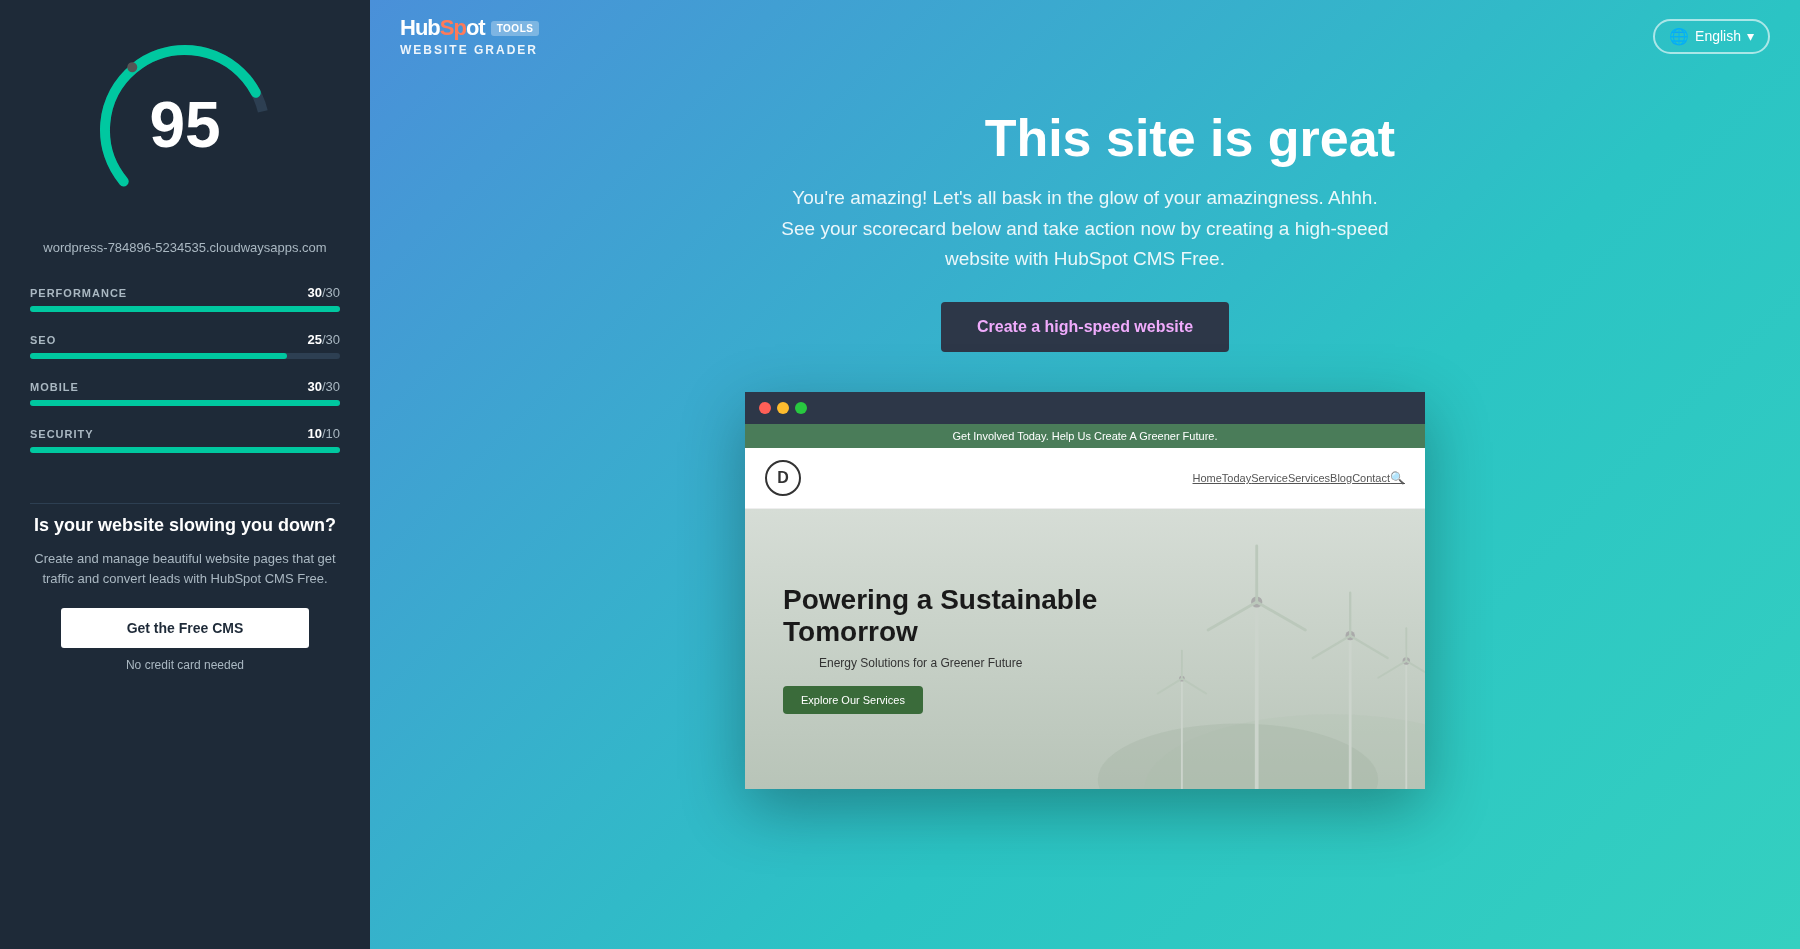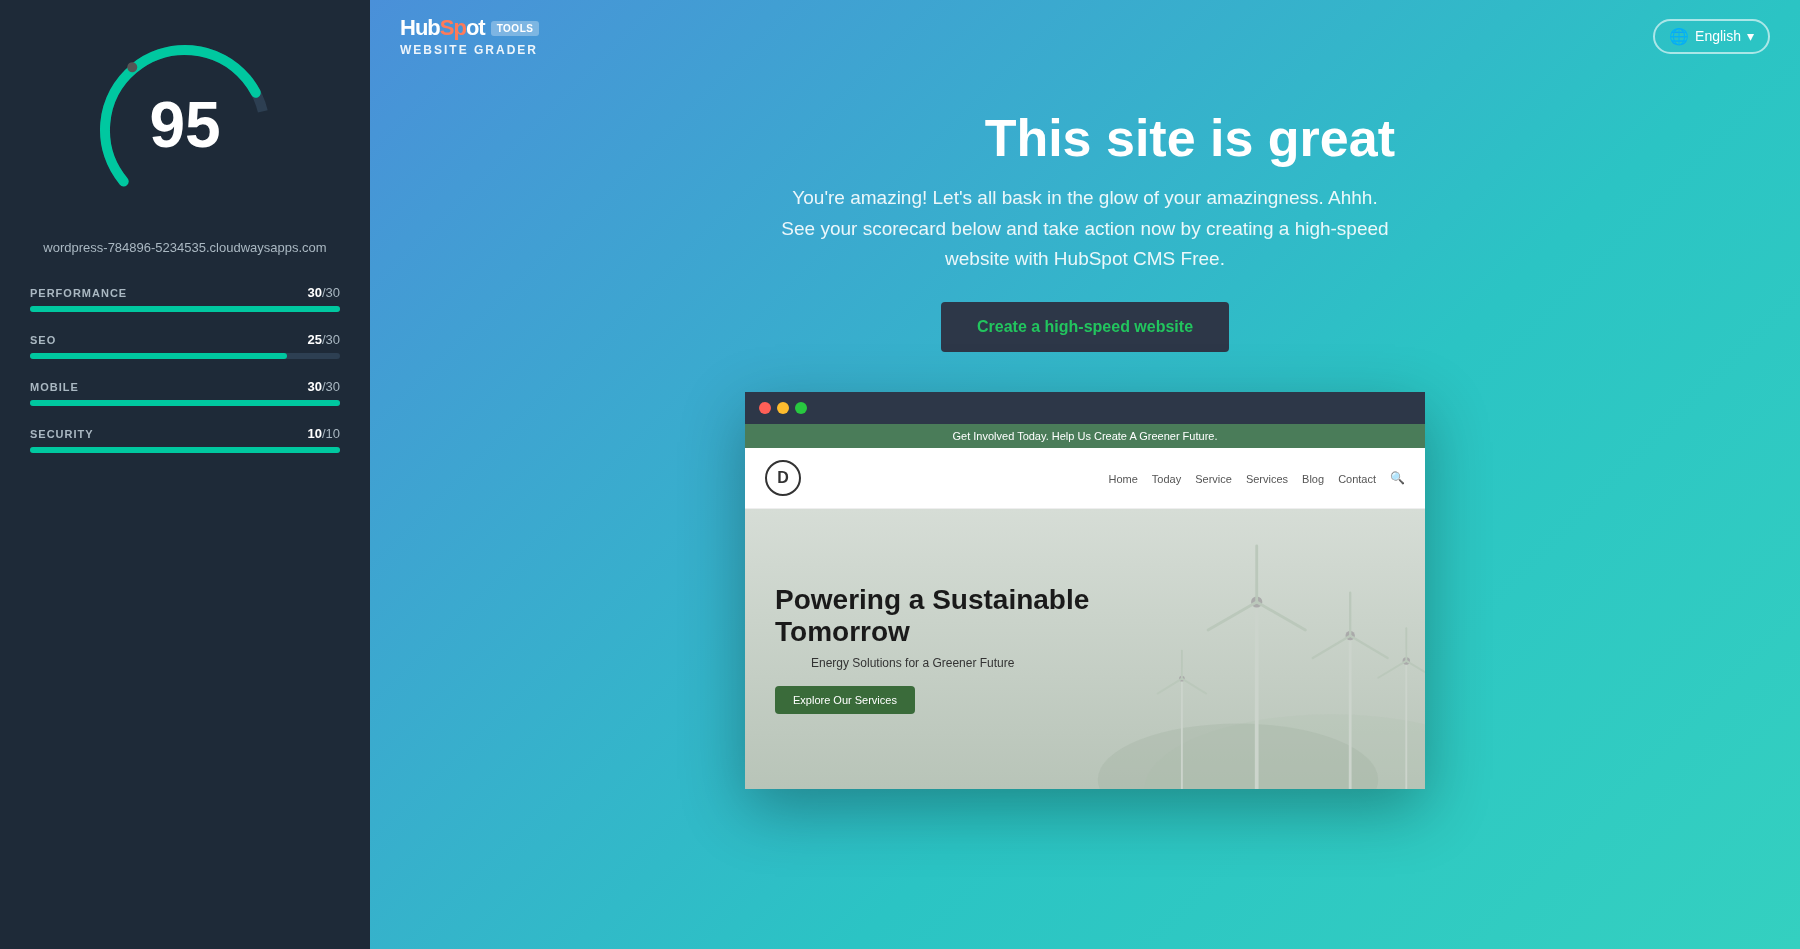--- a/index.html
+++ b/index.html
@@ -218,21 +218,21 @@
       text-align: right;
     }
     .hero-subtitle {
       font-size: 19px;
       color: rgba(255,255,255,0.9);
       line-height: 1.6;
       margin-bottom: 28px;
     }
     .hero-cta-btn {
       background: #2d3748;
-      color: #22c55e;
+      color: #f0abfc;
       font-size: 16px;
       font-weight: 600;
       padding: 16px 36px;
       border-radius: 4px;
       border: none;
       cursor: pointer;
       margin-bottom: 40px;
     }
 
     
@@ -282,38 +282,38 @@
       border: 2px solid #333;
       display: flex;
       align-items: center;
       justify-content: center;
       font-weight: 900;
       font-size: 16px;
       color: #333;
     }
     .browser-nav {
       display: flex;
-      gap: 14px;
       font-size: 11px;
       color: #555;
-      align-items: flex-end;
+      align-items: center;
+      text-decoration: underline;
     }
     .browser-search-icon {
       font-size: 12px;
       color: #555;
     }
 
     .browser-hero {
       background: linear-gradient(180deg, #d6ddd6 0%, #b8c4b8 100%);
       position: relative;
       height: 280px;
       display: flex;
       flex-direction: column;
       justify-content: center;
-      padding: 30px;
+      padding: 38px;
       overflow: hidden;
     }
     .browser-hero-title {
       font-size: 28px;
       font-weight: 900;
       color: #1a1a1a;
       margin-bottom: 8px;
       max-width: 55%;
     }
     .browser-hero-subtitle {
@@ -407,20 +407,26 @@
         <span class="metric-score">
           <span>10</span><span class="max">/<span>10</span></span>
         </span>
       </div>
       <div class="metric-bar-bg">
         <div class="metric-bar-fill" style="width:100%"></div>
       </div>
     </div>
   </div>
 
+  <div class="cta-section">
+    <div class="cta-heading">Is your website slowing you down?</div>
+    <div class="cta-text">Create and manage beautiful website pages that get traffic and convert leads with HubSpot CMS Free.</div>
+    <button class="cta-button">Get the Free CMS</button>
+    <div class="cta-note">No credit card needed</div>
+  </div>
 </div>
 
 <div id="main">
 
   <div class="top-nav">
     <div class="hubspot-logo">
       <div class="logo-top">
         <span class="hubspot-text">
           Hub<span class="spot">Sp</span>ot
         </span>

